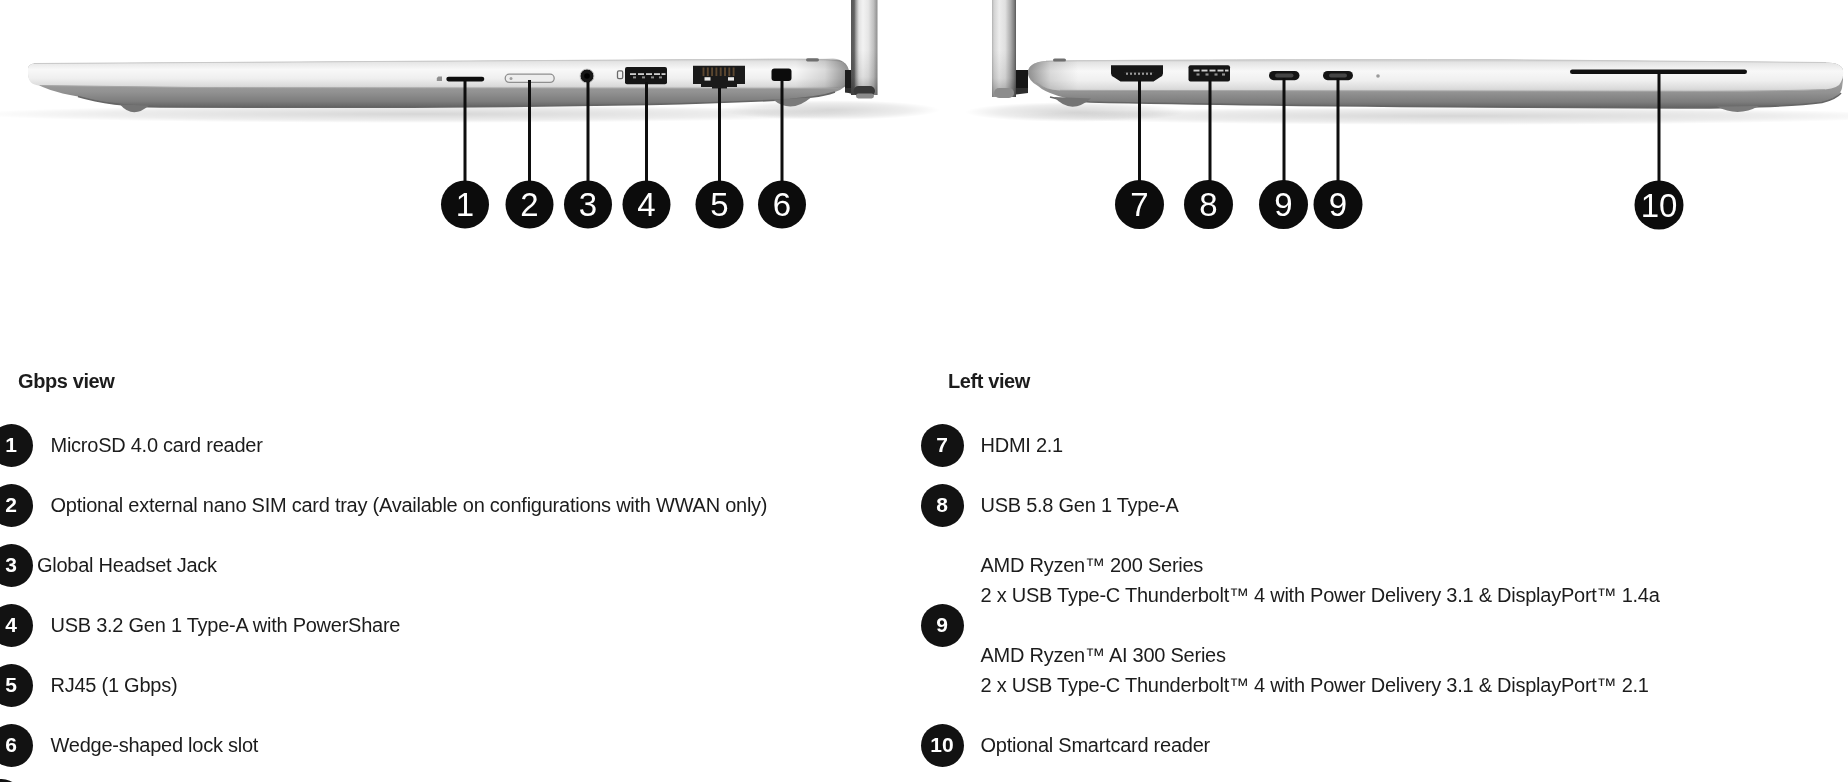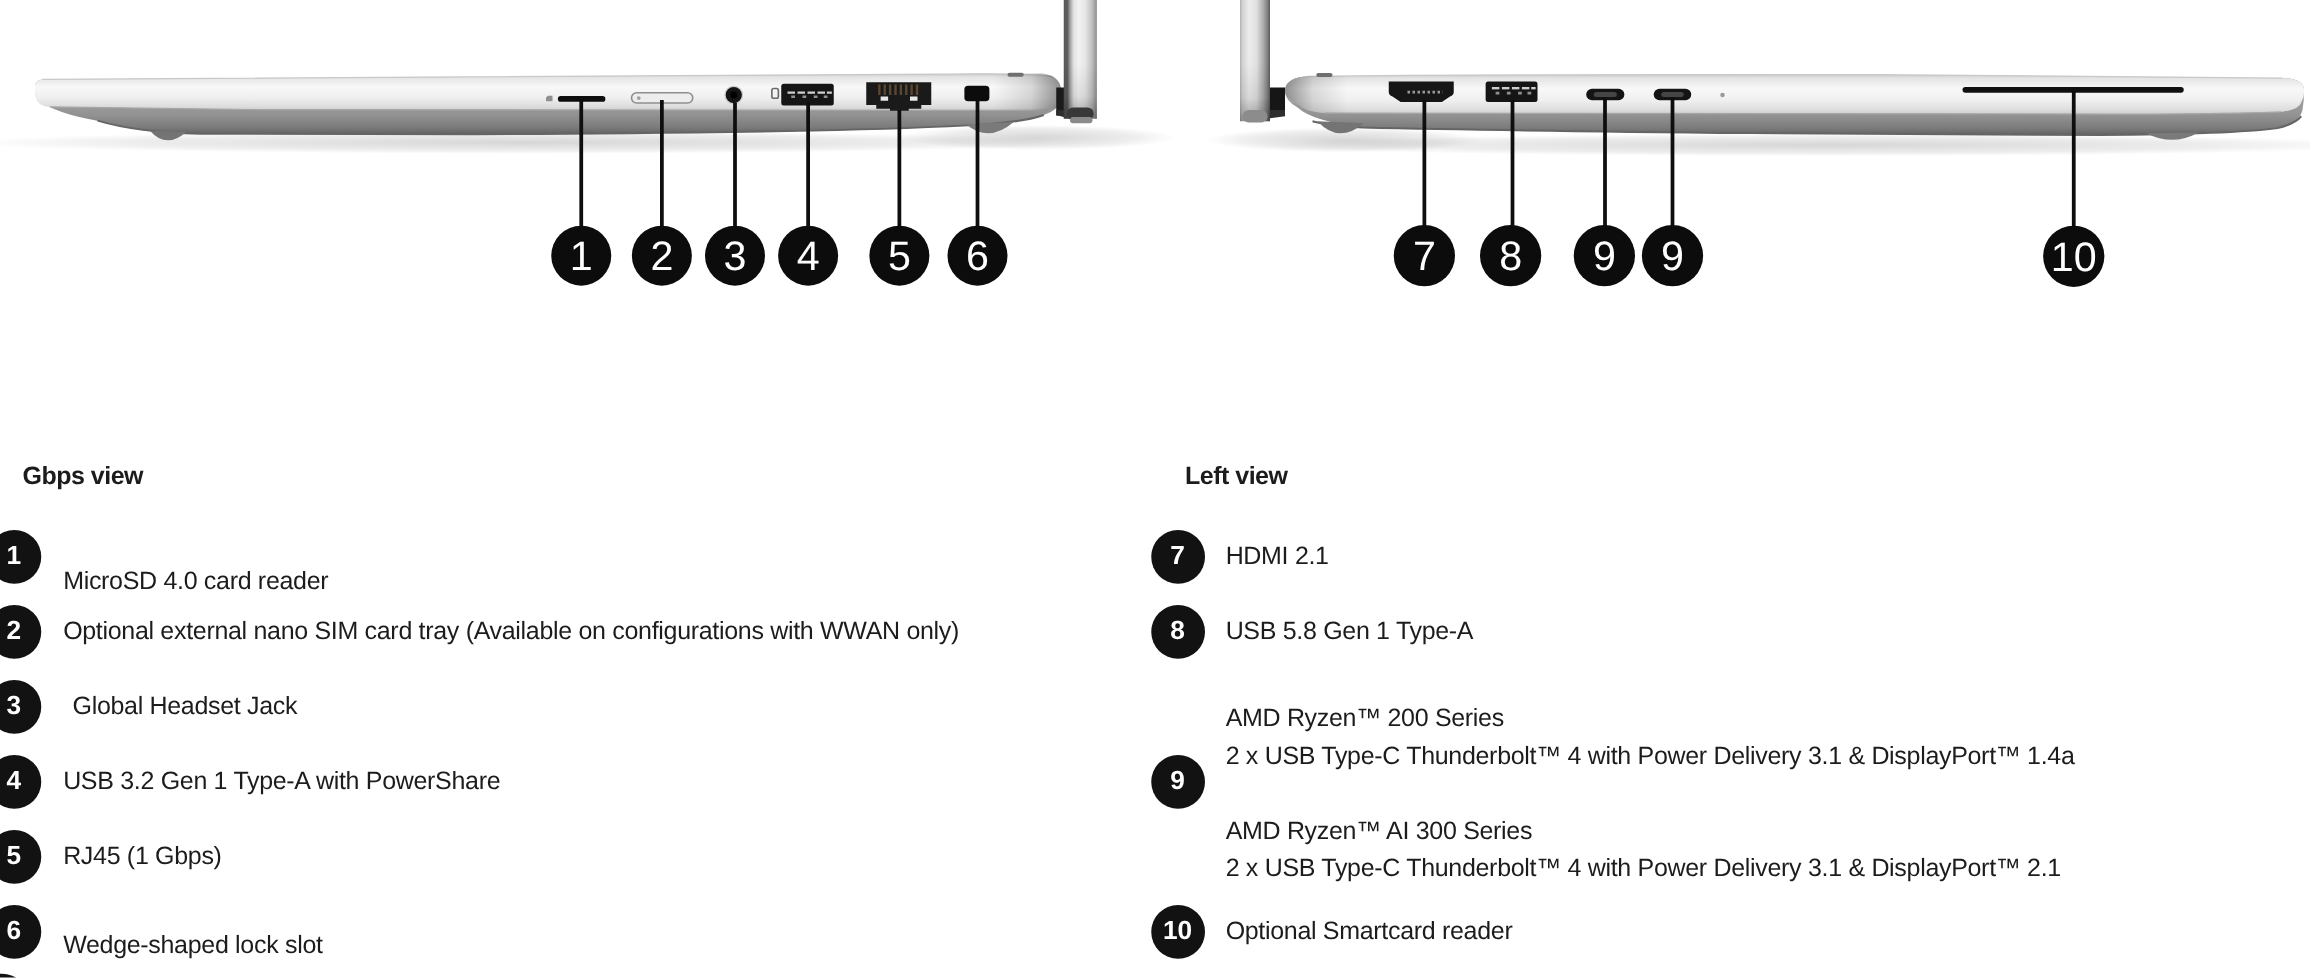--- a/index.html
+++ b/index.html
@@ -249,33 +249,33 @@
 <text x="1283.5" y="216">9</text>
 <text x="1338" y="216">9</text>
 <text x="1659" y="216.5">10</text>
 </g>
 </svg>
 
 <div class="h" style="left:18px;top:365.5px;">Gbps view</div>
 <div class="h" style="left:948px;top:365.5px;">Left view</div>
 
 <div class="num" style="left:-10.5px;top:423.5px;">1</div>
-<div class="it" style="left:50.5px;top:450px;text-align:right;">MicroSD 4.0 card reader</div>
+<div class="it" style="left:50.5px;top:430px;text-align:right;">MicroSD 4.0 card reader</div>
 <div class="num" style="left:-10.5px;top:483.5px;">2</div>
 <div class="it" style="left:50.5px;top:490px;text-align:right;">Optional external nano SIM card tray (Available on configurations with WWAN only)</div>
 <div class="num" style="left:-10.5px;top:543.5px;">3</div>
-<div class="it" style="left:58px;top:550px;">Global Headset Jack</div>
+<div class="it" style="left:37px;top:550px;">Global Headset Jack</div>
 <div class="num" style="left:-10.5px;top:603.5px;">4</div>
 <div class="it" style="left:50.5px;top:610px;">USB 3.2 Gen 1 Type-A with PowerShare</div>
 <div class="num" style="left:-10.5px;top:663.5px;">5</div>
 <div class="it" style="left:50.5px;top:670px;">RJ45 (1 Gbps)</div>
 <div class="num" style="left:-10.5px;top:723.5px;">6</div>
-<div class="it" style="left:50.5px;top:730px;margin-top:11px;">Wedge-shaped lock slot</div>
+<div class="it" style="left:50.5px;top:730px;">Wedge-shaped lock slot</div>
 <div class="num" style="left:-20px;top:778.5px;">7</div>
 
 <div class="num" style="left:920.5px;top:423.5px;">7</div>
 <div class="it" style="left:980.5px;top:430px;text-align:right;">HDMI 2.1</div>
 <div class="num" style="left:920.5px;top:483.5px;">8</div>
 <div class="it" style="left:980.5px;top:490px;">USB 5.8 Gen 1 Type-A</div>
 <div class="num" style="left:920.5px;top:603.5px;">9</div>
-<div class="it" style="left:980.5px;top:550px;margin-top:10px;">AMD Ryzen™ 200 Series<br>2 x USB Type-C Thunderbolt™ 4 with Power Delivery 3.1 &amp; DisplayPort™ 1.4a<br><br>AMD Ryzen™ AI 300 Series<br>2 x USB Type-C Thunderbolt™ 4 with Power Delivery 3.1 &amp; DisplayPort™ 2.1</div>
+<div class="it" style="left:980.5px;top:550px;">AMD Ryzen™ 200 Series<br>2 x USB Type-C Thunderbolt™ 4 with Power Delivery 3.1 &amp; DisplayPort™ 1.4a<br><br>AMD Ryzen™ AI 300 Series<br>2 x USB Type-C Thunderbolt™ 4 with Power Delivery 3.1 &amp; DisplayPort™ 2.1</div>
 <div class="num" style="left:920.5px;top:723.5px;">10</div>
 <div class="it" style="left:980.5px;top:730px;">Optional Smartcard reader</div>
 
 </body></html>

